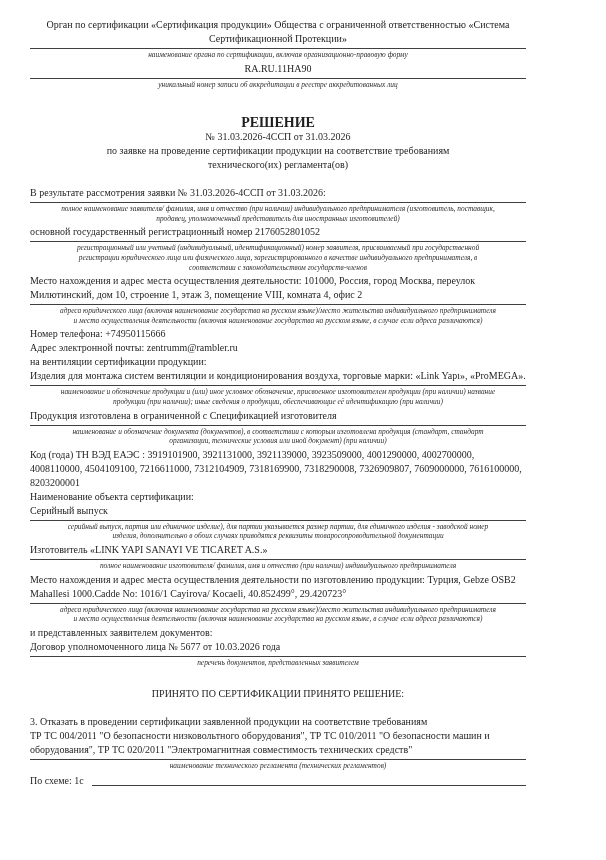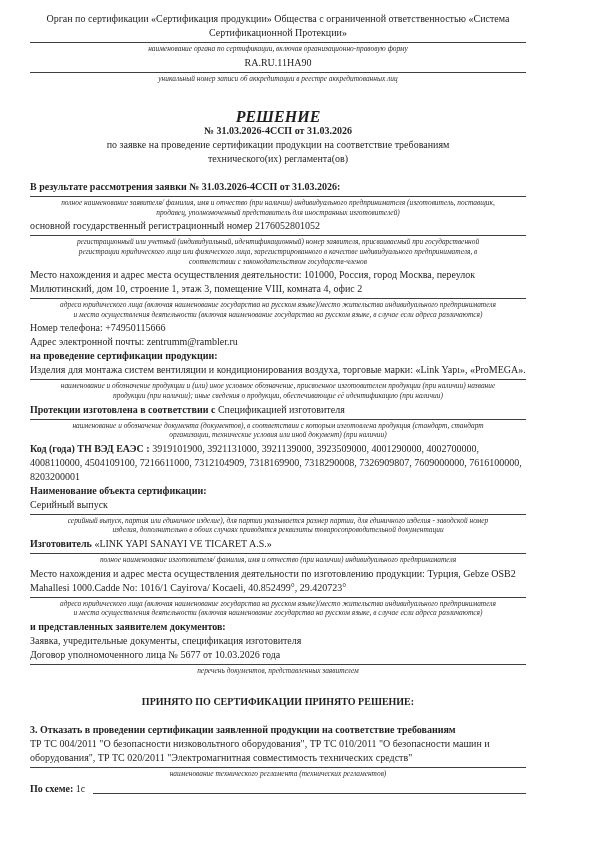--- a/index.html
+++ b/index.html
@@ -3,35 +3,35 @@
 <meta charset="utf-8">
 <style>
   html,body{margin:0;padding:0;}
   body{
     width:606px;height:860px;background:#ffffff;overflow:hidden;
     font-family:"Liberation Serif","DejaVu Serif",serif;
     color:#1f1f1f;
   }
   .page{
     box-sizing:border-box;width:554px;height:860px;
-    padding:12px 28px 0 30px;
+    padding:18px 28px 0 30px;
     border-radius:20px;
   }
   p{margin:0;font-size:10px;line-height:14px;}
-  .b{font-weight:bold;}
+  .b{font-weight:normal;}
   .center{text-align:center;}
   .org{max-width:470px;margin:0 auto;}
   .rule{border-top:1px solid #3f3f3f;margin-top:2px;}
   .caption{
     font-size:7.4px;line-height:9.6px;color:#2d2d2d;
     text-align:center;margin:1px 8px 2px 8px;font-style:italic;
   }
   .caption.left-pad{margin-left:30px;margin-right:30px;}
   .title-block{margin-top:26px;}
-  .title-main{font-size:16px;font-weight:bold;line-height:15px;font-style:italic;}
+  .title-main{font-size:14px;font-weight:bold;line-height:15px;}
   .gap-md{margin-top:14px;}
   .gap-lg{margin-top:20px;}
   .scheme-row{display:flex;align-items:flex-end;margin-top:3px;}
   .scheme-row .fill{flex:1;border-bottom:1px solid #3f3f3f;margin:0 0 2px 8px;}
   .scheme-row p{white-space:nowrap;}
 </style>
 </head>
 <body>
 
 <div class="page">
@@ -58,46 +58,45 @@
   <div class="rule"></div>
   <p class="caption left-pad">регистрационный или учетный (индивидуальный, идентификационный) номер заявителя, присваиваемый при государственной регистрации юридического лица или физического лица, зарегистрированного в качестве индивидуального предпринимателя, в соответствии с законодательством государств-членов</p>
 
   <p>Место нахождения и адрес места осуществления деятельности: 101000, Россия, город Москва, переулок Милютинский, дом 10, строение 1, этаж 3, помещение VIII, комната 4, офис 2</p>
   <div class="rule"></div>
   <p class="caption left-pad">адреса юридического лица (включая наименование государства на русском языке)/место жительства индивидуального предпринимателя и места осуществления деятельности (включая наименование государства на русском языке, в случае если адреса различаются)</p>
 
   <p>Номер телефона: +74950115666</p>
   <p>Адрес электронной почты: zentrumm@rambler.ru</p>
 
-  <p class="b">на проведение сертификации продукции:</p>
+  <p class="b">на вентиляции сертификации продукции:</p>
   <p>Изделия для монтажа систем вентиляции и кондиционирования воздуха, торговые марки: «Link Yapı», «ProMEGA».</p>
   <div class="rule"></div>
   <p class="caption left-pad">наименование и обозначение продукции и (или) иное условное обозначение, присвоенное изготовителем продукции (при наличии) название продукции (при наличии); иные сведения о продукции, обеспечивающие её идентификацию (при наличии)</p>
 
-  <p><span class="b">Протекции изготовлена в соответствии с</span><span> Спецификацией изготовителя</span></p>
+  <p><span class="b">Продукция изготовлена в ограниченной с</span><span> Спецификацией изготовителя</span></p>
   <div class="rule"></div>
   <p class="caption left-pad">наименование и обозначение документа (документов), в соответствии с которым изготовлена продукция (стандарт, стандарт организации, технические условия или иной документ) (при наличии)</p>
 
   <p><span class="b">Код (года) ТН ВЭД ЕАЭС :</span><span> 3919101900, 3921131000, 3921139000, 3923509000, 4001290000, 4002700000, 4008110000, 4504109100, 7216611000, 7312104909, 7318169900, 7318290008, 7326909807, 7609000000, 7616100000, 8203200001</span></p>
 
   <p class="b">Наименование объекта сертификации:</p>
   <p>Серийный выпуск</p>
   <div class="rule"></div>
   <p class="caption left-pad">серийный выпуск, партия или единичное изделие), для партии указывается размер партии, для единичного изделия - заводской номер изделия, дополнительно в обоих случаях приводятся реквизиты товаросопроводительной документации</p>
 
   <p><span class="b">Изготовитель</span><span> «LINK YAPI SANAYI VE TICARET A.S.»</span></p>
   <div class="rule"></div>
   <p class="caption left-pad">полное наименование изготовителя/ фамилия, имя и отчество (при наличии) индивидуального предпринимателя</p>
 
   <p>Место нахождения и адрес места осуществления деятельности по изготовлению продукции: Турция, Gebze OSB2 Mahallesi 1000.Cadde No: 1016/1 Cayirova/ Kocaeli, 40.852499°, 29.420723°</p>
   <div class="rule"></div>
   <p class="caption left-pad">адреса юридического лица (включая наименование государства на русском языке)/место жительства индивидуального предпринимателя и места осуществления деятельности (включая наименование государства на русском языке, в случае если адреса различаются)</p>
 
   <p class="b">и представленных заявителем документов:</p>
-  <p>Заявка, учредительные документы, спецификация изготовителя</p>
   <p>Договор уполномоченного лица № 5677 от 10.03.2026 года</p>
   <div class="rule"></div>
   <p class="caption">перечень документов, представленных заявителем</p>
 
   <p class="center b gap-lg">ПРИНЯТО ПО СЕРТИФИКАЦИИ ПРИНЯТО РЕШЕНИЕ:</p>
 
   <p class="b gap-md">3. Отказать в проведении сертификации заявленной продукции на соответствие требованиям</p>
   <p>ТР ТС 004/2011 "О безопасности низковольтного оборудования", ТР ТС 010/2011 "О безопасности машин и оборудования", ТР ТС 020/2011 "Электромагнитная совместимость технических средств"</p>
   <div class="rule"></div>
   <p class="caption">наименование технического регламента (технических регламентов)</p>

